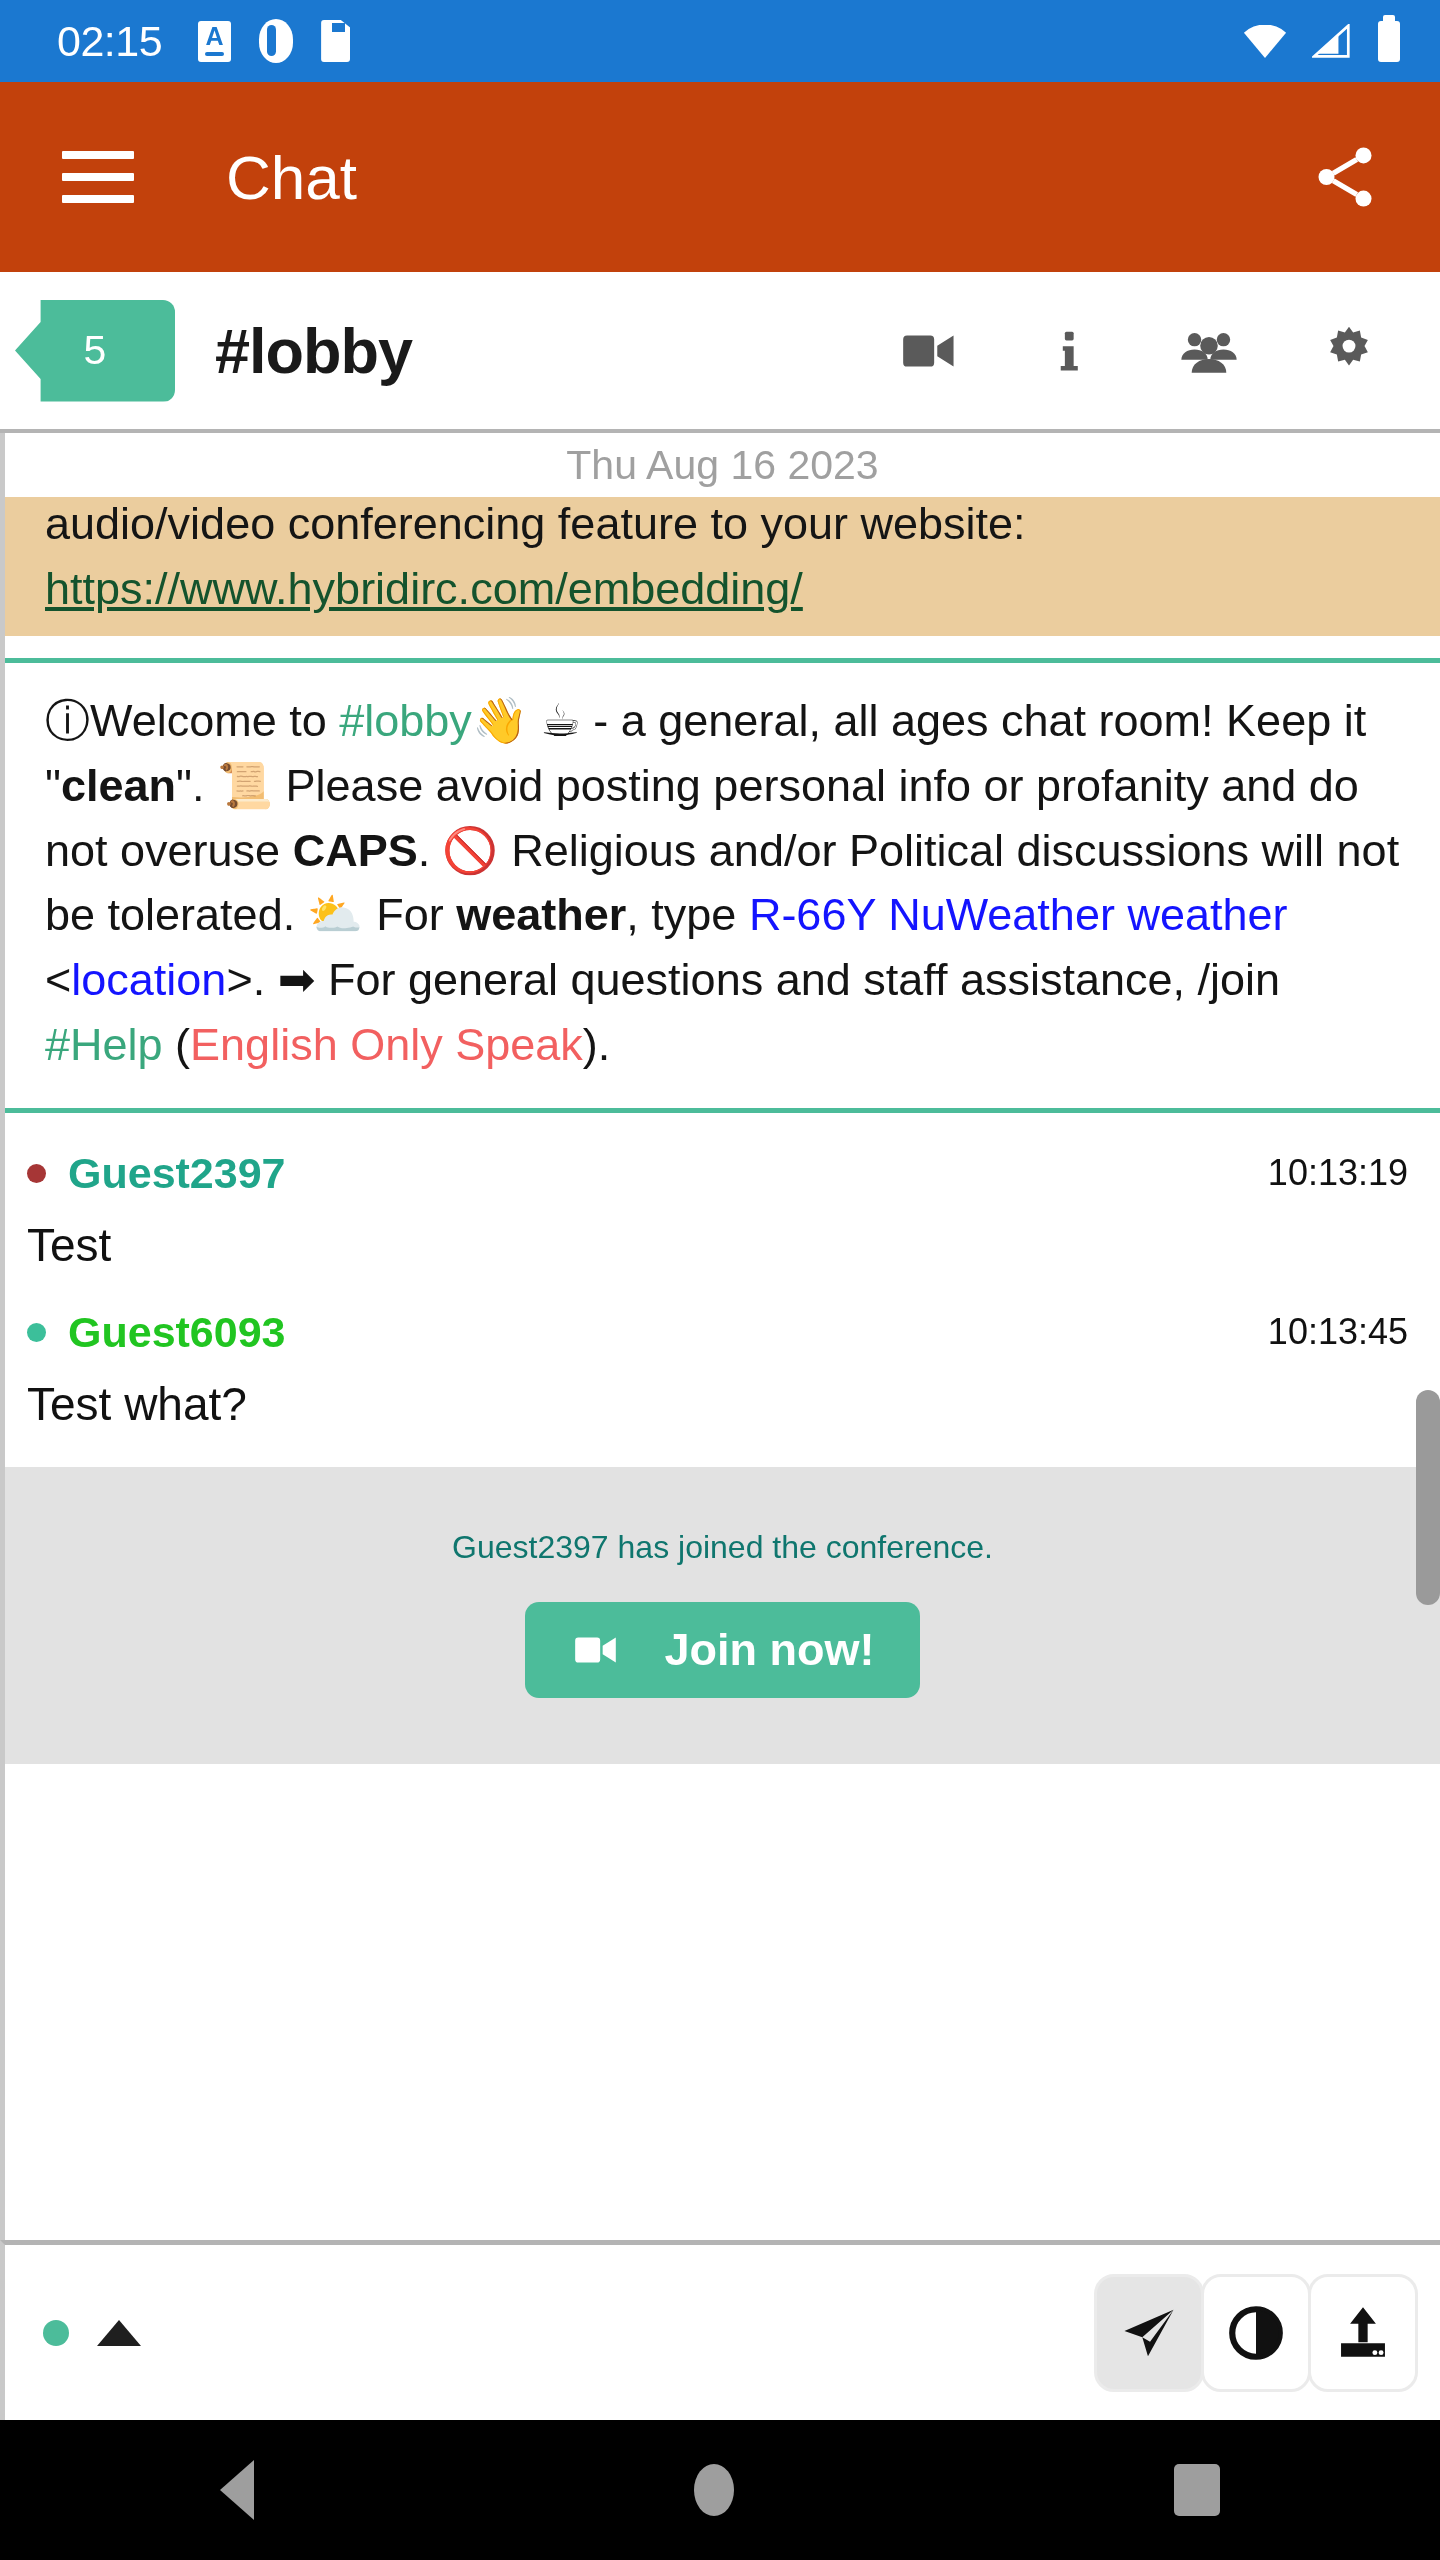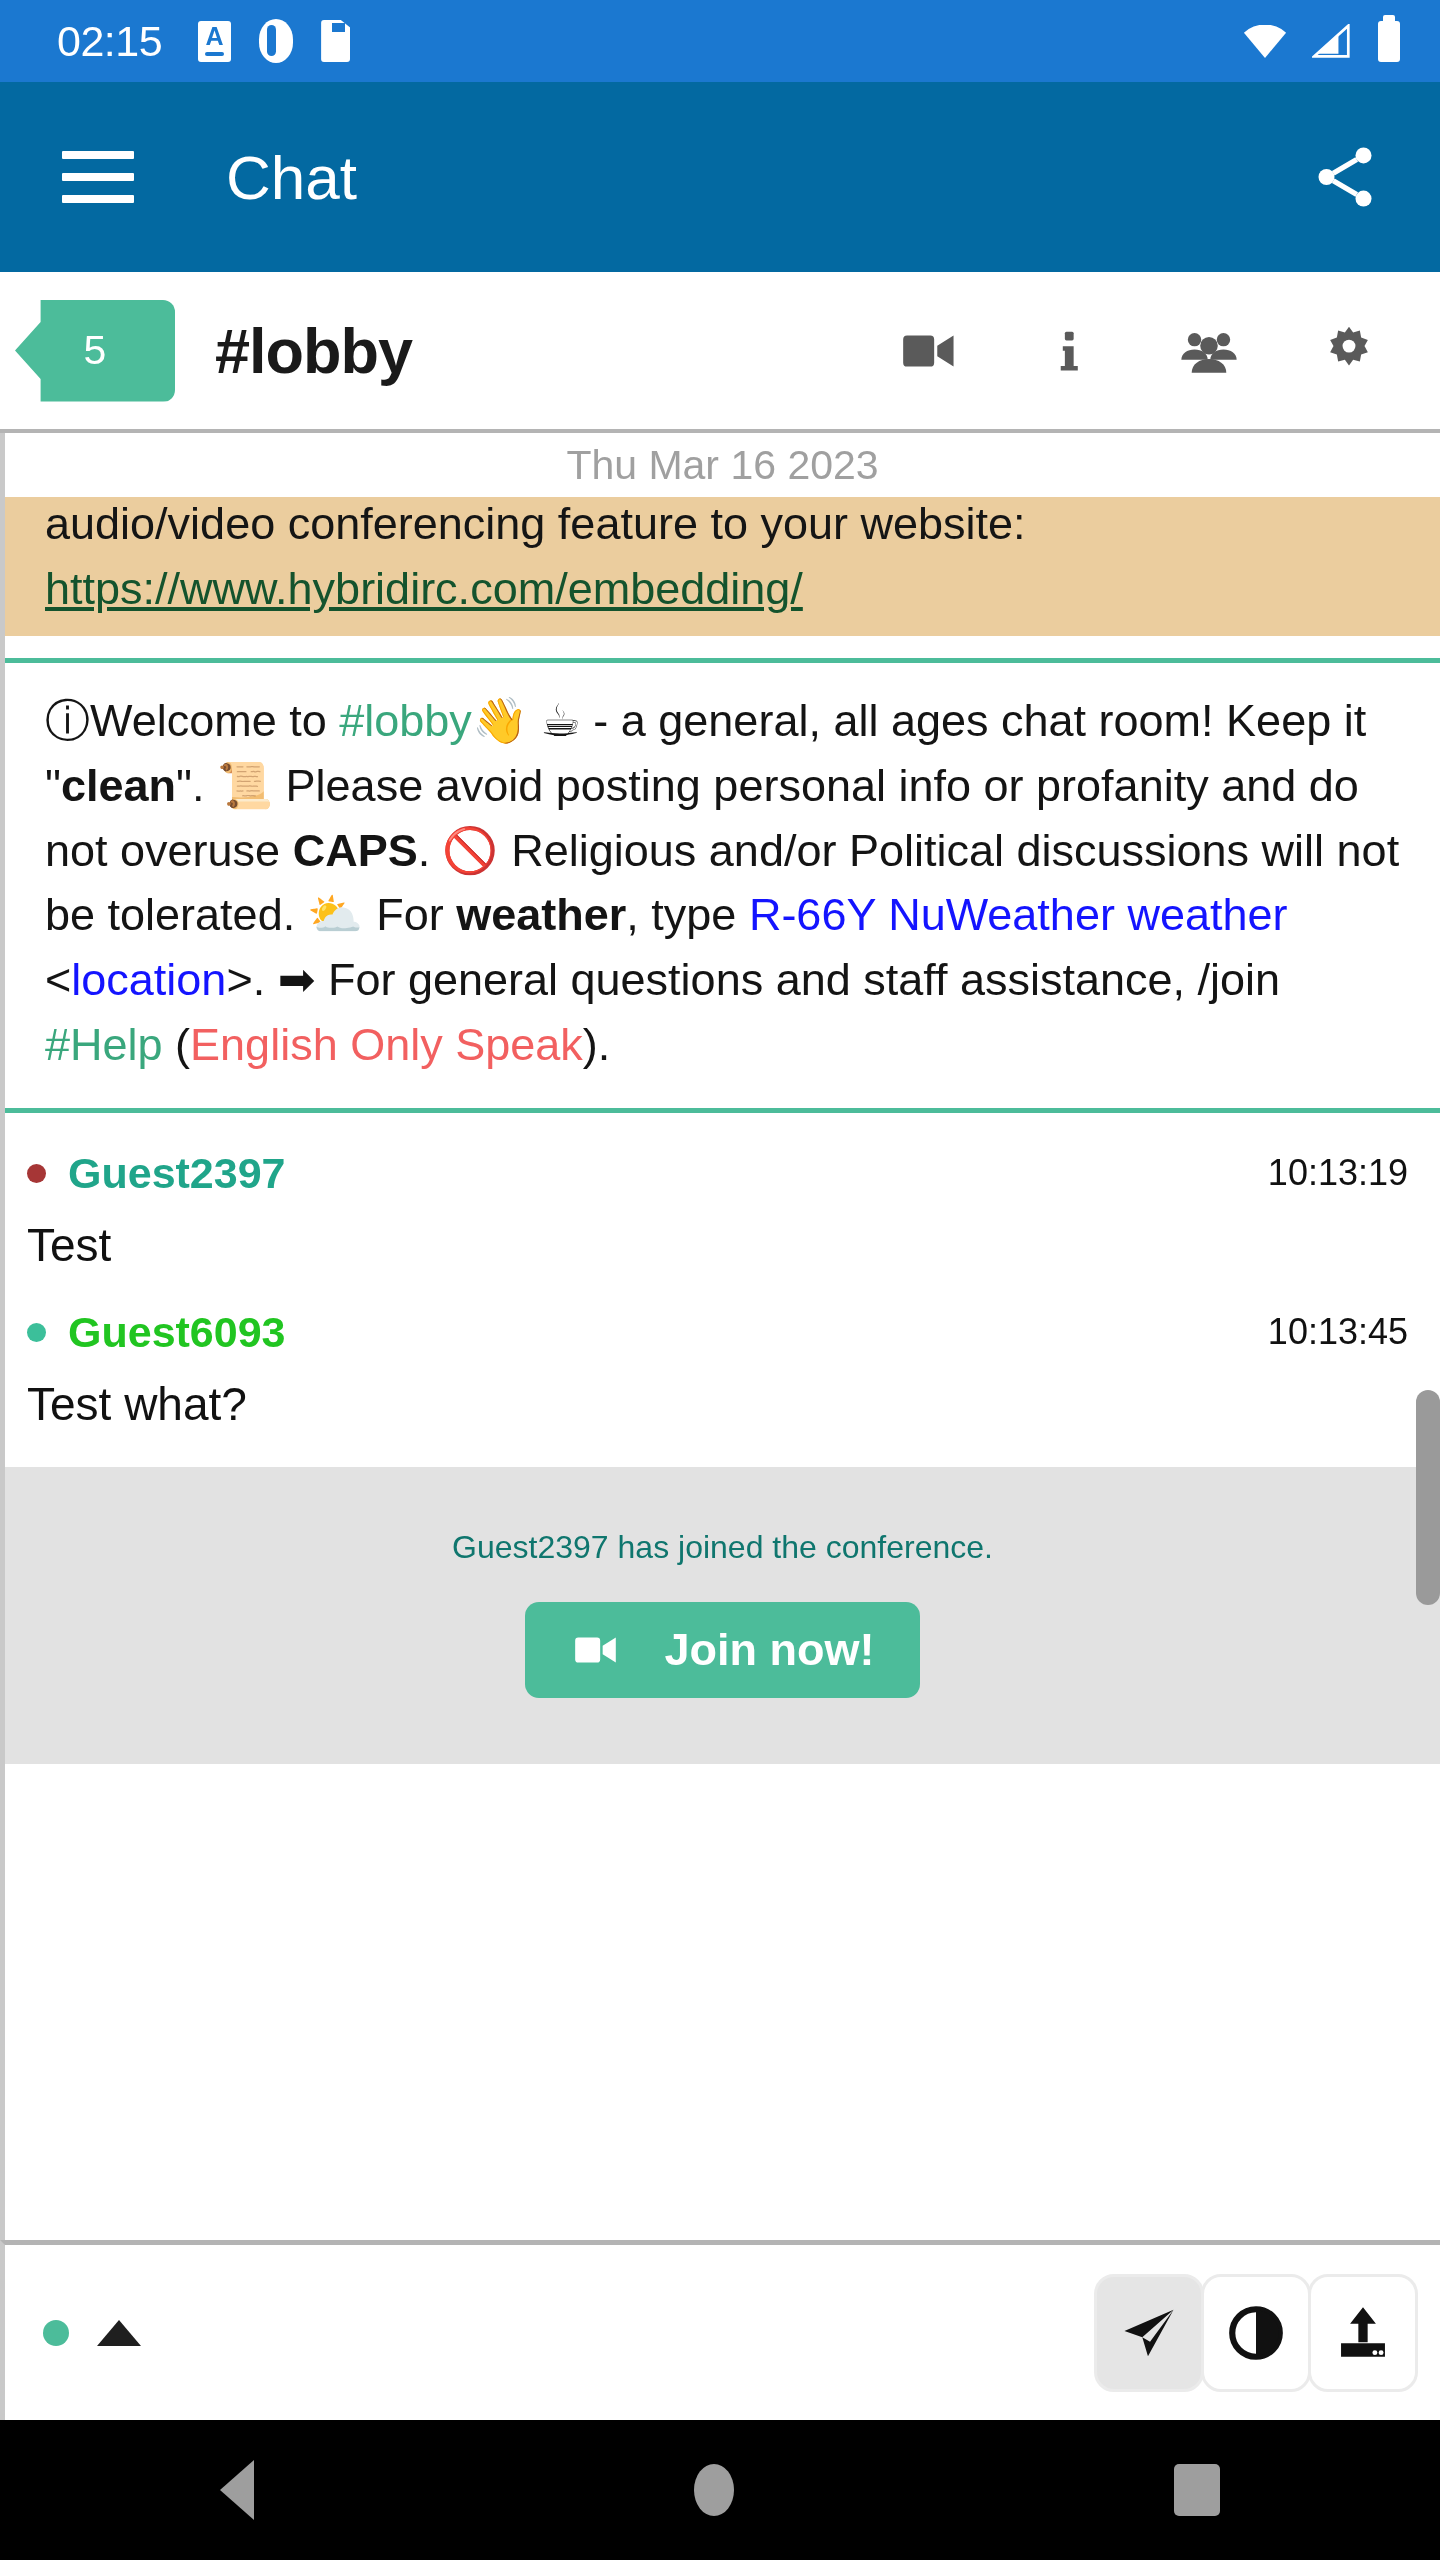--- a/index.html
+++ b/index.html
@@ -49,21 +49,21 @@
     background-image: linear-gradient(to right,#1b78d0 0 3px,transparent 3px 5px,#1b78d0 5px 8px,transparent 8px 10px,#1b78d0 10px 13px);
   }
   .ic-wifi { width: 46px; height: 33px; }
   .ic-sig  { width: 42px; height: 34px; }
   .ic-bat  { width: 22px; height: 41px; background:#fff; border-radius: 3px; position: relative; }
   .ic-bat::before { content:""; position:absolute; top:-6px; left:5px; width:12px; height:6px; background:#fff; border-radius:2px 2px 0 0; }
 
   
   .appbar {
     position: absolute; left: 0; top: 82px; width: 1440px; height: 190px;
-    background: #0369a1; display: flex; align-items: center;
+    background: #c2410c; display: flex; align-items: center;
   }
   .hamburger { margin-left: 62px; width: 72px; height: 52px; display: flex; flex-direction: column; justify-content: space-between; cursor: pointer; }
   .hamburger span { display: block; height: 8px; background: #fff; border-radius: 1px; }
   .appbar-title { color: #fff; font-size: 62px; margin-left: 92px; font-weight: 400; }
   .share-btn { margin-left: auto; margin-right: 58px; width: 74px; height: 78px; }
 
   
   .chanbar {
     position: absolute; left: 0; top: 272px; width: 1440px; height: 161px;
     background: #fff; border-bottom: 4px solid #b4b4b4;
@@ -227,21 +227,21 @@
         <svg viewBox="0 0 24 24" width="62" height="62">
           <path d="M12 2.6l1.6 2.2 2.6-.7.5 2.7 2.6.9-1.3 2.4 1.3 2.4-2.6.9-.5 2.7-2.6-.7L12 17.6l-1.6-2.2-2.6.7-.5-2.7-2.6-.9L6 10.1 4.7 7.7l2.6-.9.5-2.7 2.6.7z" fill="#5a5a5a"></path>
           <circle cx="12" cy="10.1" r="2.5" fill="#fff"></circle>
         </svg>
       </div>
     </div>
   </div>
 
   <div class="msgs">
 
-    <div class="date-sep">Thu Mar 16 2023</div>
+    <div class="date-sep">Thu Aug 16 2023</div>
 
     <div class="notice" style="margin-top:-14px;">
       <div>[NOTICE] [#lobby] Add free webchat client with</div>
       <div>audio/video conferencing feature to your website:</div>
       <a href="#">https://www.hybridirc.com/embedding/</a>
     </div>
 
     <div class="topic">
       <span>ⓘ</span><span>Welcome to </span><span class="c-green">#lobby</span><span class="emoji">👋</span> <span class="emoji">☕</span><span> - a general, all ages chat room! Keep it "</span><span class="bold">clean</span><span>". </span><span class="emoji">📜</span><span> Please avoid posting personal info or profanity and do not overuse </span><span class="bold">CAPS</span><span>. </span><span class="emoji">🚫</span><span> Religious and/or Political discussions will not be tolerated. </span><span class="emoji">⛅</span><span> For </span><span class="bold">weather</span><span>, type </span><span class="c-blue">R-66Y NuWeather weather</span><span> &lt;</span><span class="c-blue">location</span><span>&gt;. </span><span class="emoji">➡</span><span> For general questions and staff assistance, /join </span><span class="c-green">#Help</span><span> (</span><span class="c-red">English Only Speak</span><span>).</span>
     </div>

